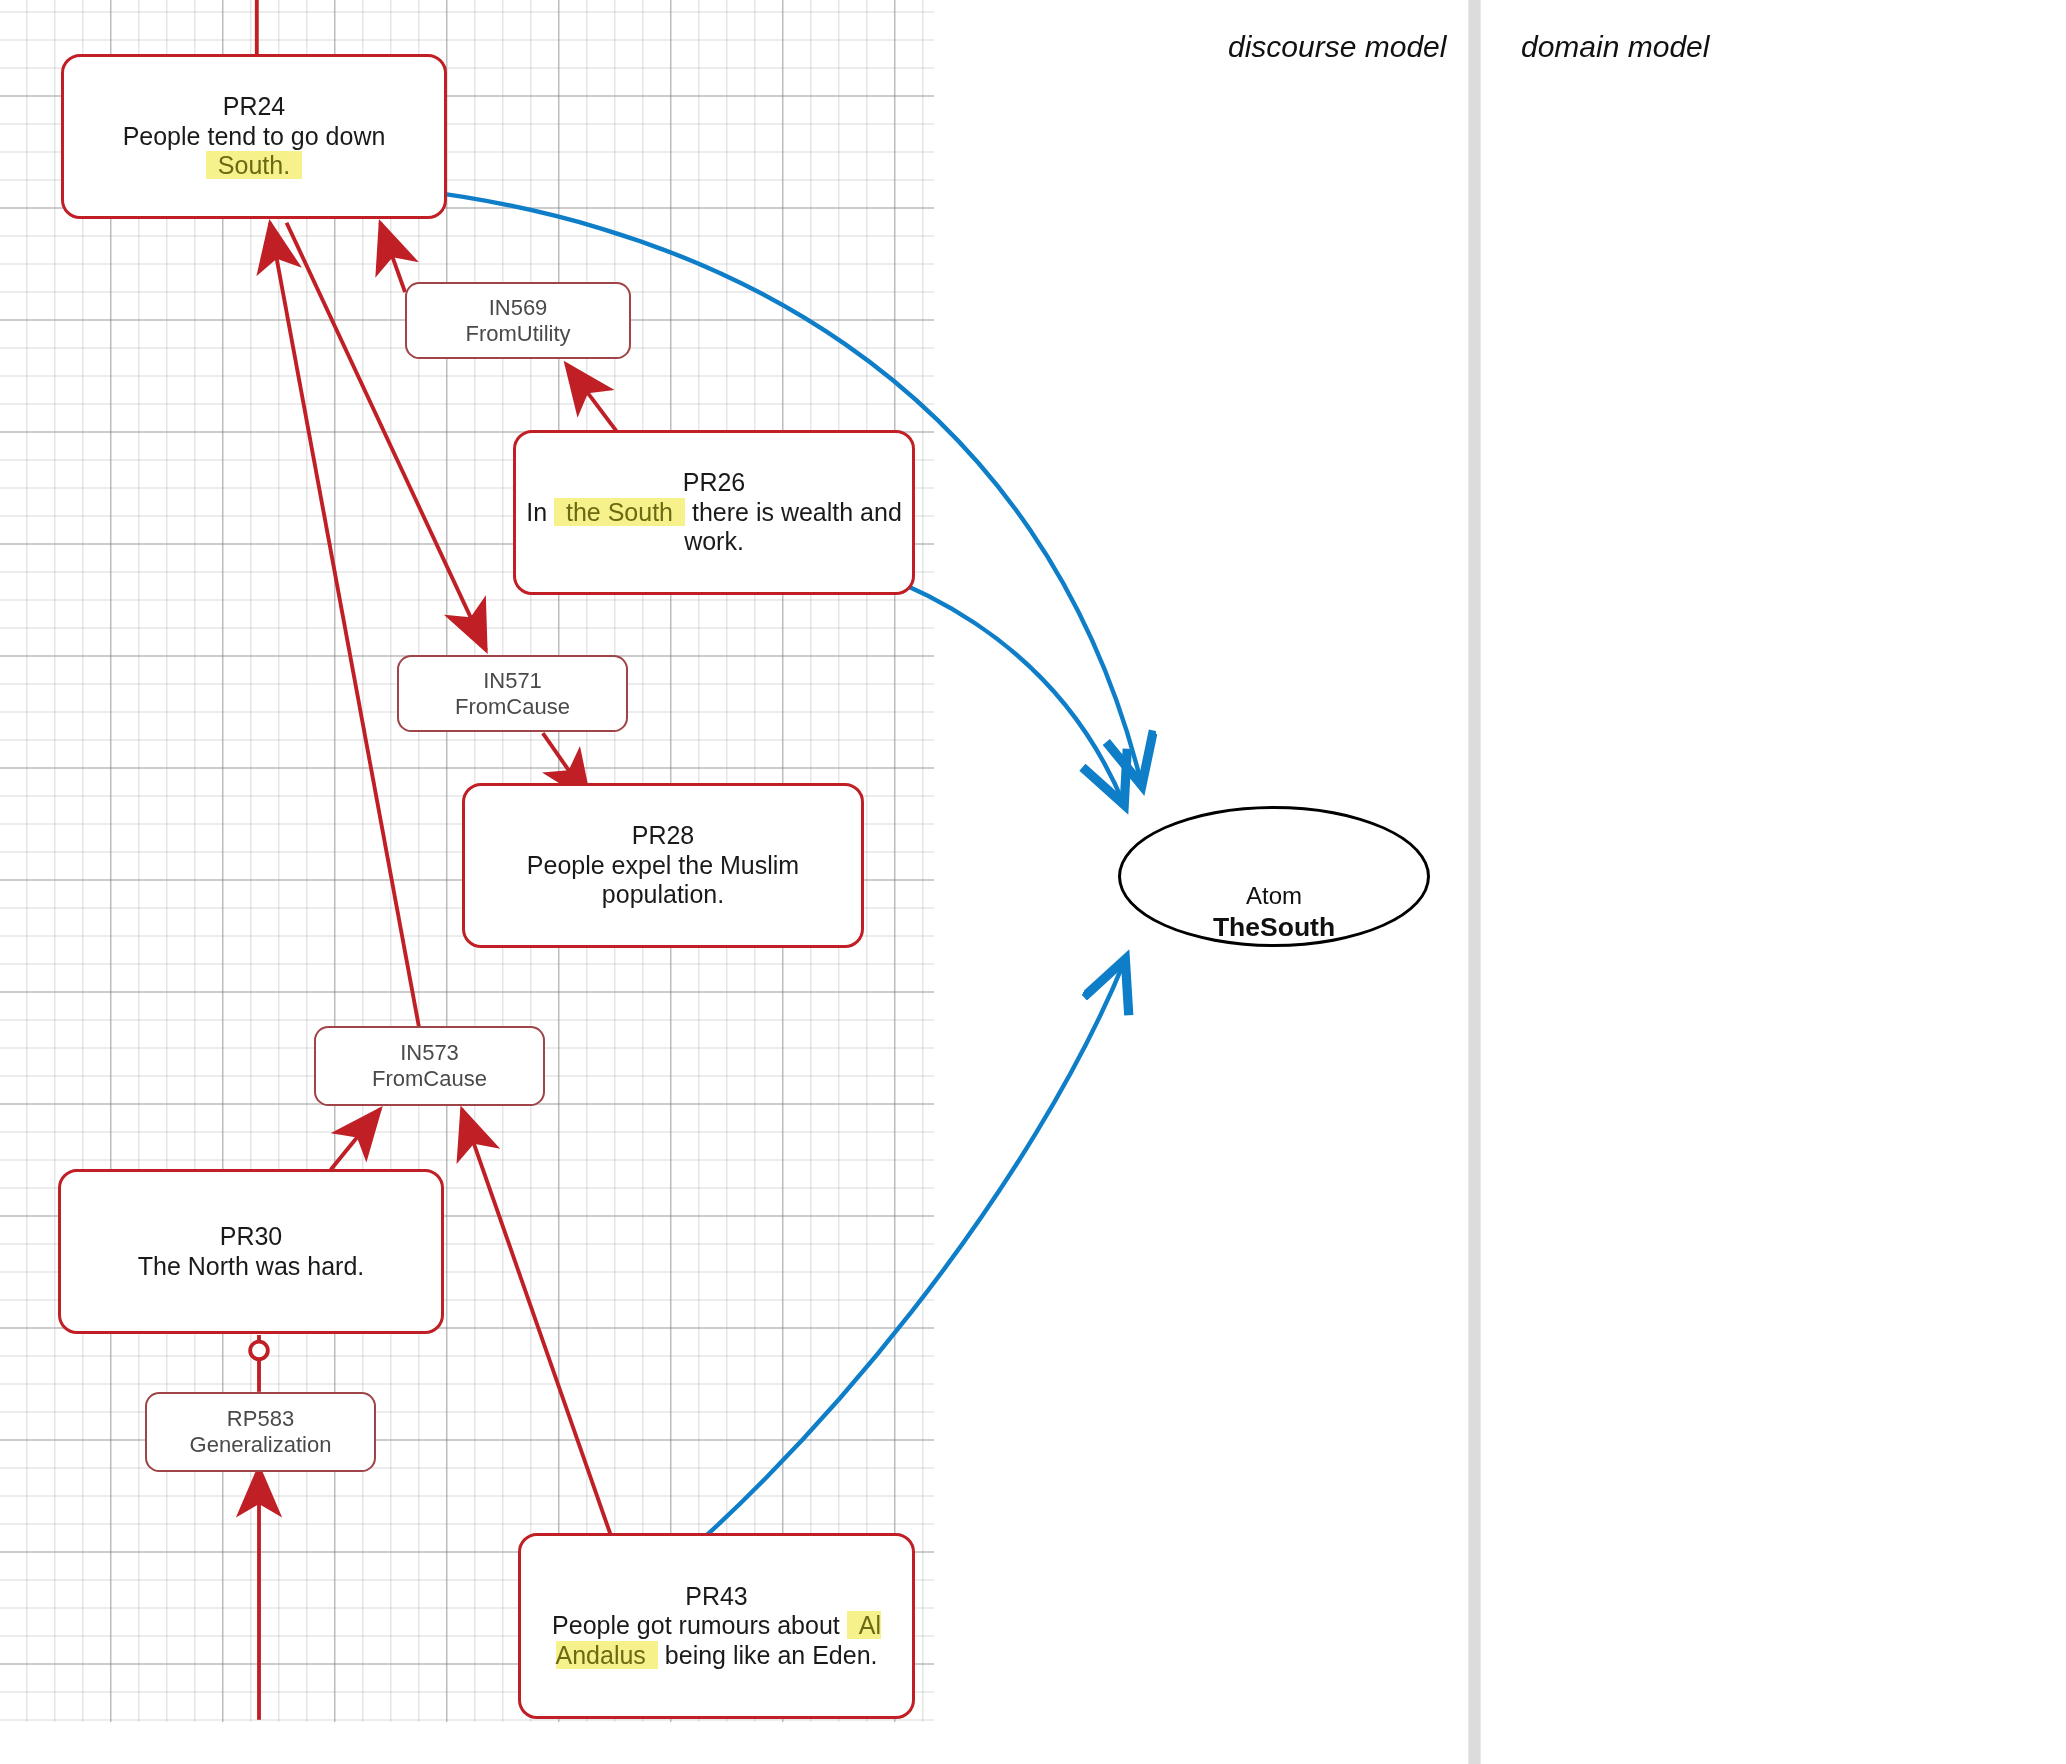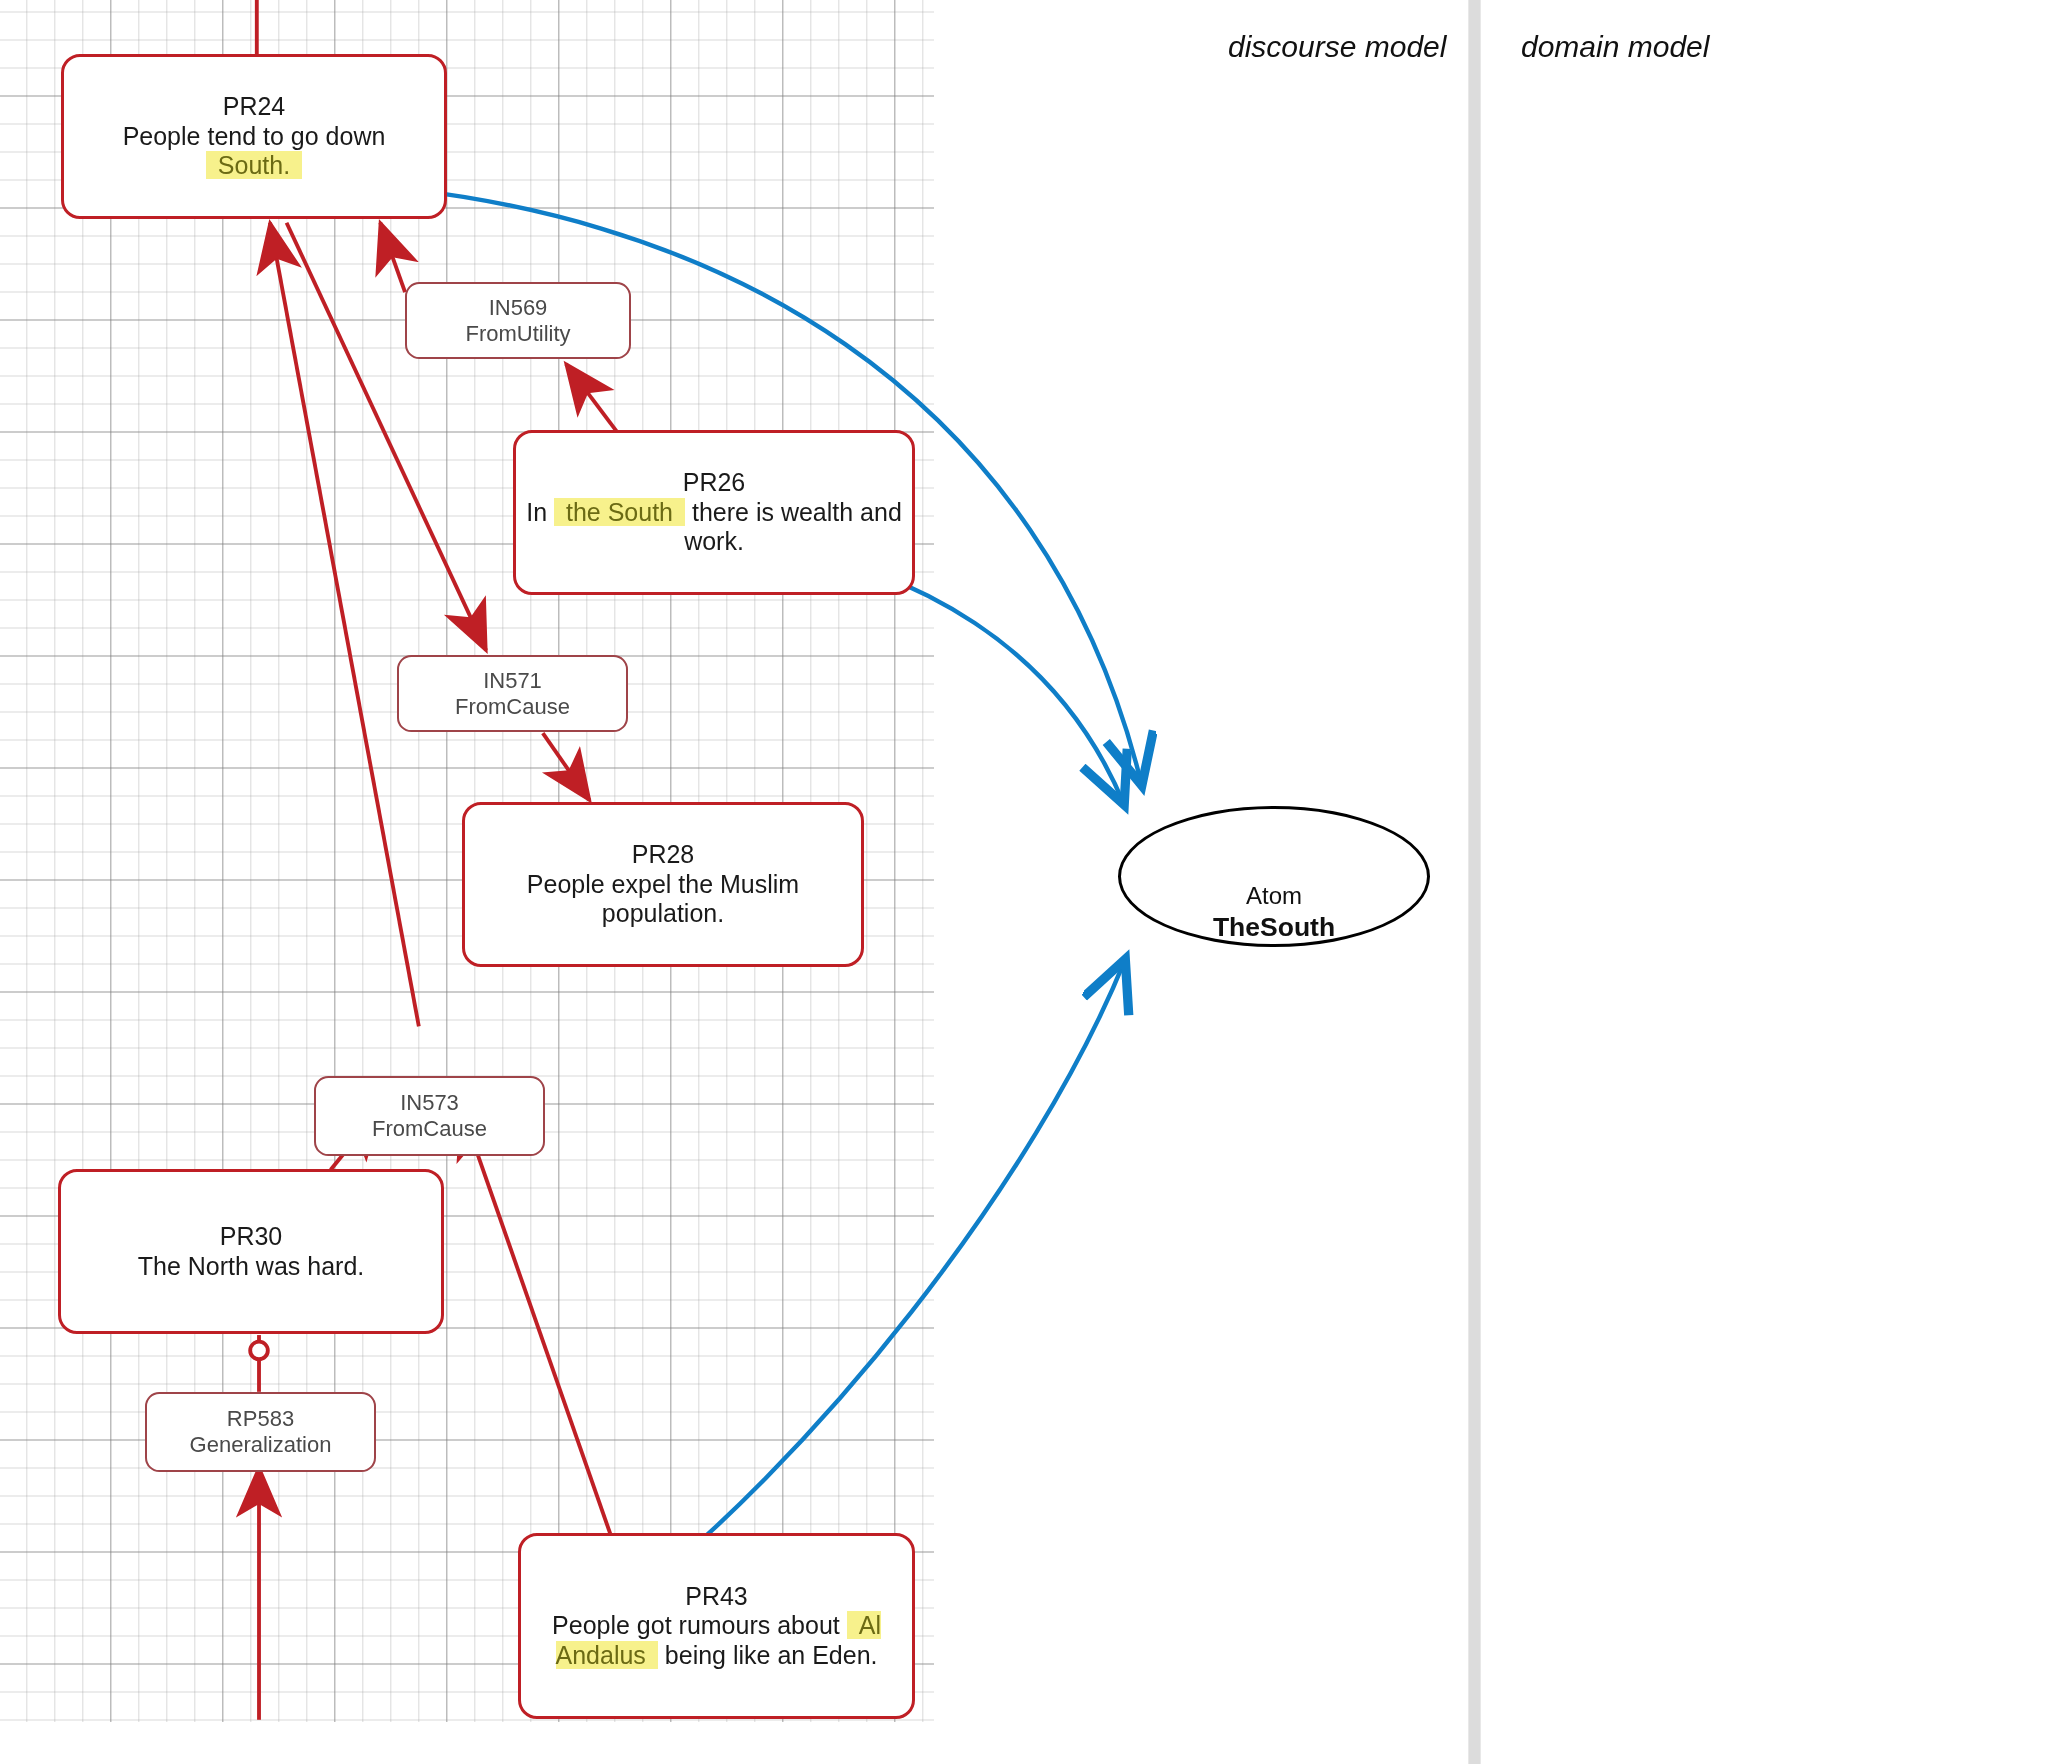--- a/index.html
+++ b/index.html
@@ -109,22 +109,22 @@
     background: #f7f18c;
     color: #6b6a14;
     padding: 0 12px;
   }
 
   
   #node-pr24 { left: 61px;  top: 54px;   width: 386px;  height: 165px; }
   #node-in569{ left: 405px;  top: 282px;  width: 226px;  height: 77px; }
   #node-pr26 { left: 513px;  top: 430px;  width: 402px;  height: 165px; }
   #node-in571{ left: 397px;  top: 655px; width: 231px;  height: 77px; }
-  #node-pr28 { left: 462px;  top: 802px; width: 402px;  height: 165px; }
-  #node-in573{ left: 314px;  top: 1076px; width: 231px;  height: 80px; }
+  #node-pr28 { left: 462px;  top: 783px; width: 402px;  height: 165px; }
+  #node-in573{ left: 314px;  top: 1026px; width: 231px;  height: 80px; }
   #node-pr30 { left: 58px;  top: 1169px; width: 386px;  height: 165px; }
   #node-rp583{ left: 145px;  top: 1392px; width: 231px;  height: 80px; }
   #node-pr43 { left: 518px;  top: 1533px; width: 397px;  height: 186px; }
 
   
   #atom-node {
     position: absolute;
     left: 1118px;
     top: 806px;
     width: 306px;

